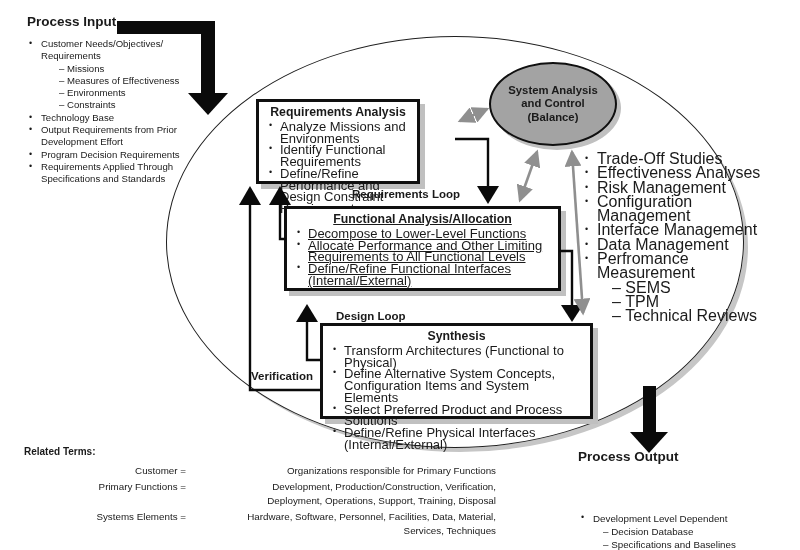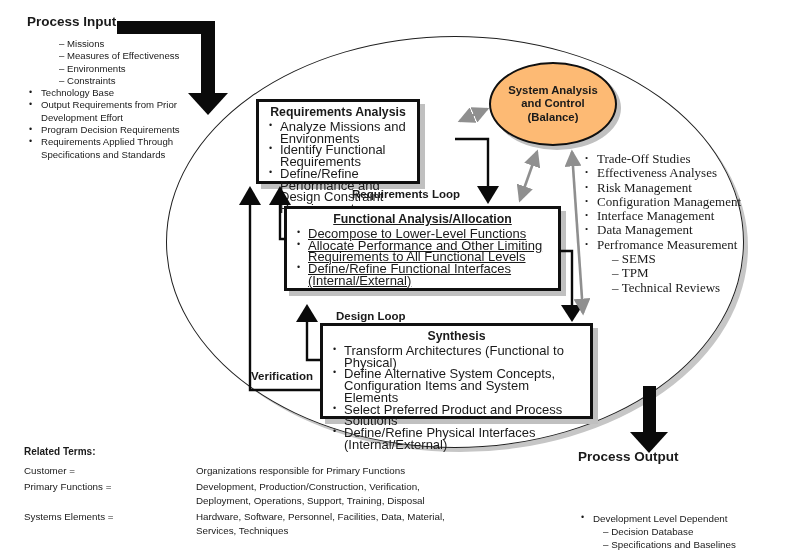--- a/index.html
+++ b/index.html
@@ -34,74 +34,75 @@
   .list { position:absolute; list-style:none; z-index:4; }
   .list li { position:relative; }
   li.b { padding-left:13px; }
   li.b::before { content:"•"; position:absolute; left:1px; top:-1px; font-size:9px; }
   li.s { padding-left:12px; text-indent:-11px; }
   li.s::before { content:"\2013\00a0"; }
 
   .pi-list { left:28px; top:38px; width:164px; font-size:9.6px; line-height:12.3px; }
   .pi-list li.s { margin-left:30px; }
 
-  .ctl-list { left:584px; top:152px; width:188px; font-size:13px; line-height:14.3px;font-family:Liberation Serif, serif; }
+  .ctl-list { left:584px; top:152px; width:188px; font-size:16px; line-height:14.3px; }
   .ctl-list li.s { margin-left:27px; }
 
   .po-list { left:580px; top:470px; width:205px; font-size:9.8px; line-height:13.2px;margin-top:42px; }
   .po-list li.s { margin-left:22px; width:150px; }
 
   
   .box { position:absolute; background:#fff; border:3px solid #101010;
     box-shadow:5px 5px 0 #c0c0c0; z-index:3; }
   .box-title { font-weight:bold; font-size:12.3px; text-align:center; margin-top:3px; }
   .box ul { list-style:none; margin:2px 4px 0 10px; font-size:13px; line-height:11.7px; }
   .box ul li { position:relative; padding-left:11px; }
   .box ul li::before { content:"•"; position:absolute; left:0; top:-1px; font-size:9px; }
   .ra-box { left:256px; top:99px; width:164px; height:85px; }
   .fa-box { left:284px; top:206px; width:277px; height:85px;text-decoration:underline; }
   .sy-box { left:320px; top:323px; width:273px; height:96px; }
 
   
   .sac { position:absolute; left:489px; top:62px; width:128px; height:84px;
-    border:2.5px solid #101010; border-radius:50%; background:#fdba74;
+    border:2.5px solid #101010; border-radius:50%; background:#a3a3a3;
     box-shadow:4px 4px 0 #c0c0c0; z-index:3;
     display:flex; flex-direction:column; align-items:center; justify-content:center;
     font-weight:bold; font-size:11.3px; line-height:13.5px; text-align:center; }
 
   
   .loop-label { position:absolute; font-weight:bold; font-size:11.5px; z-index:5; }
   .lbl-req { left:306px; top:188px;margin-left:46px; }
   .lbl-des { left:336px; top:310px; }
   .lbl-ver { left:251px; top:370px; }
 
   
   .rt-rows { position:absolute; left:24px; top:464px; z-index:4; font-size:9.8px; line-height:13.4px; }
   .rt-row { display:flex; margin-bottom:3px; }
-  .rt-term { width:172px; }
-  .rt-def  { width:300px; }
+  .rt-term { width:172px; text-align:right; padding-right:10px; }
+  .rt-def  { width:300px;text-align:right; }
 
   
   svg.conn { position:absolute; left:0; top:0; z-index:6; pointer-events:none; }
   .bk { fill:none; stroke:#0a0a0a; stroke-width:2.4; }
   .bf { fill:#0a0a0a; stroke:none; }
   .gr { fill:none; stroke:#8f8f8f; stroke-width:2.6; }
 </style>
 </head>
 <body>
 
 <div class="canvas">
 
   <div class="big-ellipse"></div>
 
   <div class="sec-title pi-title">Process Input</div>
   <div class="bar pi-hbar"></div>
   <div class="bar pi-vbar"></div>
   <div class="pi-head"></div>
   <ul class="list pi-list">
+    <li class="b">Customer Needs/Objectives/ Requirements</li>
     <li class="s">Missions</li>
     <li class="s">Measures of Effectiveness</li>
     <li class="s">Environments</li>
     <li class="s">Constraints</li>
     <li class="b">Technology Base</li>
     <li class="b">Output Requirements from Prior Development Effort</li>
     <li class="b">Program Decision Requirements</li>
     <li class="b">Requirements Applied Through Specifications and Standards</li>
   </ul>
 

